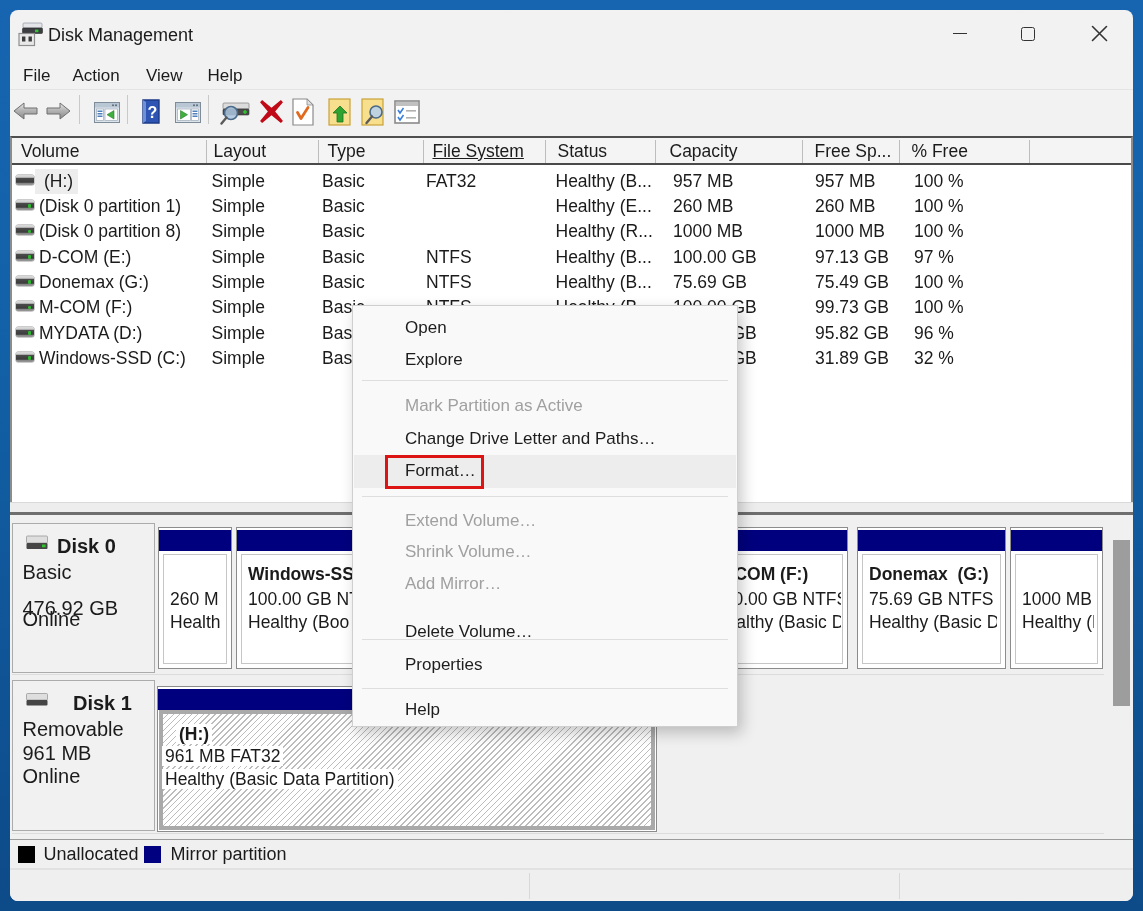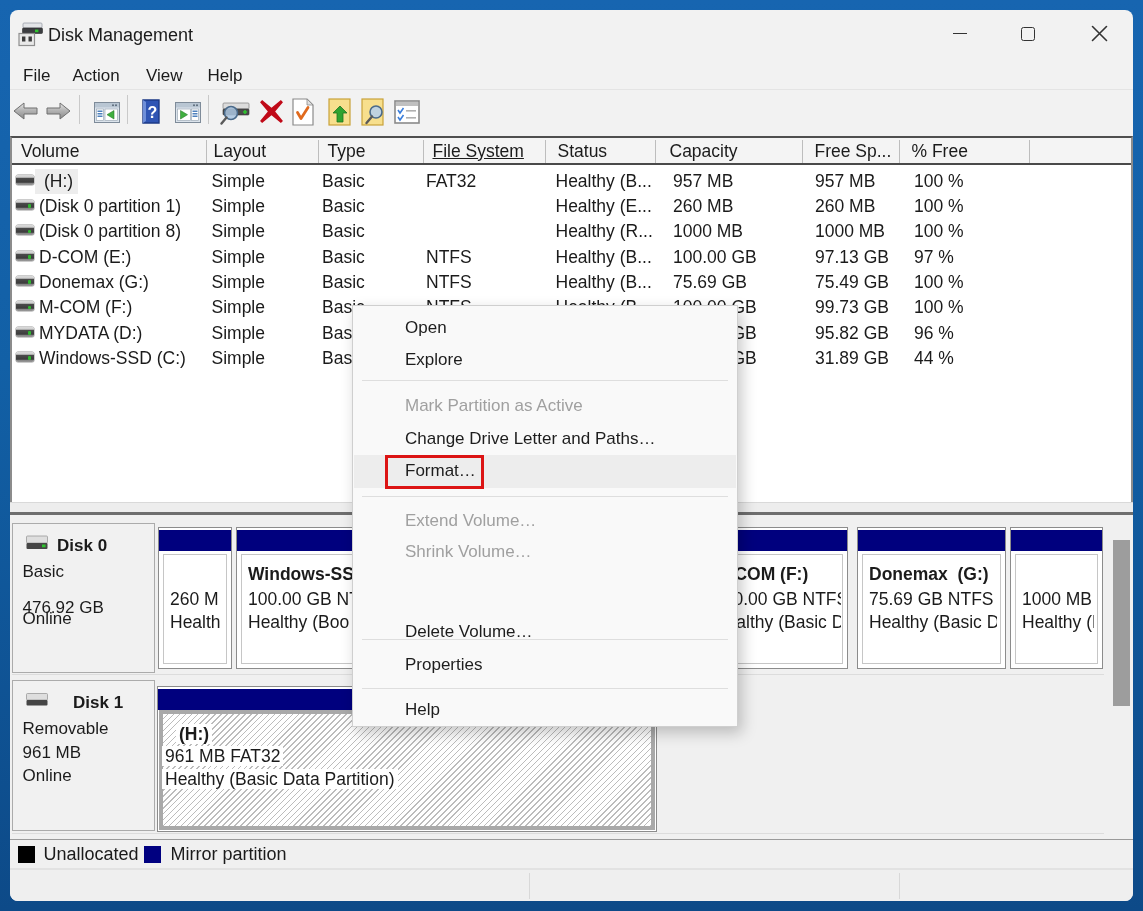--- a/index.html
+++ b/index.html
@@ -22,21 +22,21 @@
 .vicon i{position:absolute;right:2.5px;top:4.5px;width:3.5px;height:3.5px;background:#2fb52f;border-radius:1px;}
 .pbox{position:absolute;top:12px;height:141.5px;background:#fff;border:1px solid #8c8c8c;box-sizing:border-box;}
 .pbox .bar{position:absolute;left:0;top:1.5px;right:0;height:21.5px;background:#00007e;}
 .pbox .inner{position:absolute;left:4px;right:4px;top:26px;bottom:4px;border:1px solid #c6c6c6;}
 .pbox .txt{position:absolute;left:11px;right:6px;top:21px;bottom:2px;overflow:hidden;font-size:17.5px;}
 .pbox .l1{position:absolute;top:15px;line-height:20px;font-weight:bold;white-space:nowrap;}
 .pbox .l2{position:absolute;top:39.8px;line-height:20px;white-space:nowrap;}
 .pbox .l3{position:absolute;top:63.3px;line-height:20px;white-space:nowrap;}
 .hatch{background:repeating-linear-gradient(135deg,#ffffff 0px,#ffffff 3.1px,#bcbcbc 3.1px,#bcbcbc 4.2px);}
 .wbg{background:#fff;padding:0 3px;display:inline-block;}
-.dlabel{position:absolute;left:2px;width:143px;background:#f1f1f1;border:1px solid #ababab;font-size:17px;}
+.dlabel{position:absolute;left:2px;width:143px;background:#f1f1f1;border:1px solid #ababab;font-size:20px;}
 .dlabel .dt{position:absolute;white-space:nowrap;}
 .mi{position:absolute;left:52.5px;width:330px;height:32px;line-height:32px;font-size:17px;color:#1d1d1d;white-space:nowrap;}
 .mi.dis{color:#a0a0a0;}
 .msep{position:absolute;left:9px;right:9px;height:1px;background:#dedede;}
 </style></head>
 <body>
 <div id="win">
 
   <svg class="a" style="left:8px;top:11px" width="26" height="26" viewBox="0 0 26 26">
     <rect x="5" y="2" width="19" height="5" rx="1" fill="#e3e5e8" stroke="#9aa0a8" stroke-width="0.8"></rect>
@@ -258,21 +258,21 @@
       <div class="vicon" style="left:3.5px;top:6px;">
           <i></i>
         </div>
       <div class="rc" style="left:27px;">Windows-SSD (C:)</div>
         <div class="rc" style="left:199.5px;">Simple</div>
       <div class="rc" style="left:310px;">Basic</div>
         <div class="rc" style="left:414px;">NTFS</div>
       <div class="rc" style="left:543.5px;">Healthy (B...</div>
         <div class="rc" style="left:661px;">100.00 GB</div>
       <div class="rc" style="left:803px;">31.89 GB</div>
-        <div class="rc" style="left:902px;">44 %</div>
+        <div class="rc" style="left:902px;">32 %</div>
     </div>
   </div>
   <div class="a" style="left:0;top:491.5px;width:1123px;height:10px;background:#ededed;border-top:1px solid #d9d9d9;box-sizing:border-box;"></div>
   <div class="a" style="left:0;top:502px;width:1123px;height:3px;background:#6e6e6e;"></div>
 
   <div class="a" id="bottom" style="left:0;top:505px;width:1123px;height:354px;background:#f0f0f0;">
 
     <div class="dlabel" style="top:8px;height:149.5px;box-sizing:border-box;">
       <svg style="position:absolute;left:12.5px;top:11px" width="22" height="16" viewBox="0 0 22 16">
         <rect x="0.5" y="1" width="21" height="7" rx="1" fill="#dedede" stroke="#9a9a9a" stroke-width="0.8"></rect>
@@ -389,19 +389,20 @@
   <div class="mi" style="top:5.5px;">Open</div>
   <div class="mi" style="top:37.5px;">Explore</div>
   <div class="msep" style="top:74px;"></div>
   <div class="mi" style="top:116.5px;">Change Drive Letter and Paths…</div>
   <div class="mi dis" style="top:83.5px;">Mark Partition as Active</div>
   <div class="a" style="left:1px;top:148.5px;width:382px;height:33px;background:#ededed;"></div>
   <div class="mi" style="top:149px;">Format…</div>
   <div class="msep" style="top:190px;"></div>
   <div class="mi dis" style="top:230px;">Shrink Volume…</div>
   <div class="mi dis" style="top:198.5px;">Extend Volume…</div>
+  <div class="mi dis" style="top:261.5px;">Add Mirror…</div>
   <div class="mi" style="top:310px;">Delete Volume…</div>
   <div class="msep" style="top:333px;"></div>
   <div class="mi" style="top:342.5px;">Properties</div>
   <div class="msep" style="top:381.5px;"></div>
   <div class="mi" style="top:388px;">Help</div>
 </div>
 <div class="a" style="left:385px;top:454.5px;width:98.5px;height:34px;border:3.5px solid #dc1414;box-sizing:border-box;"></div>
 
 </body></html>

